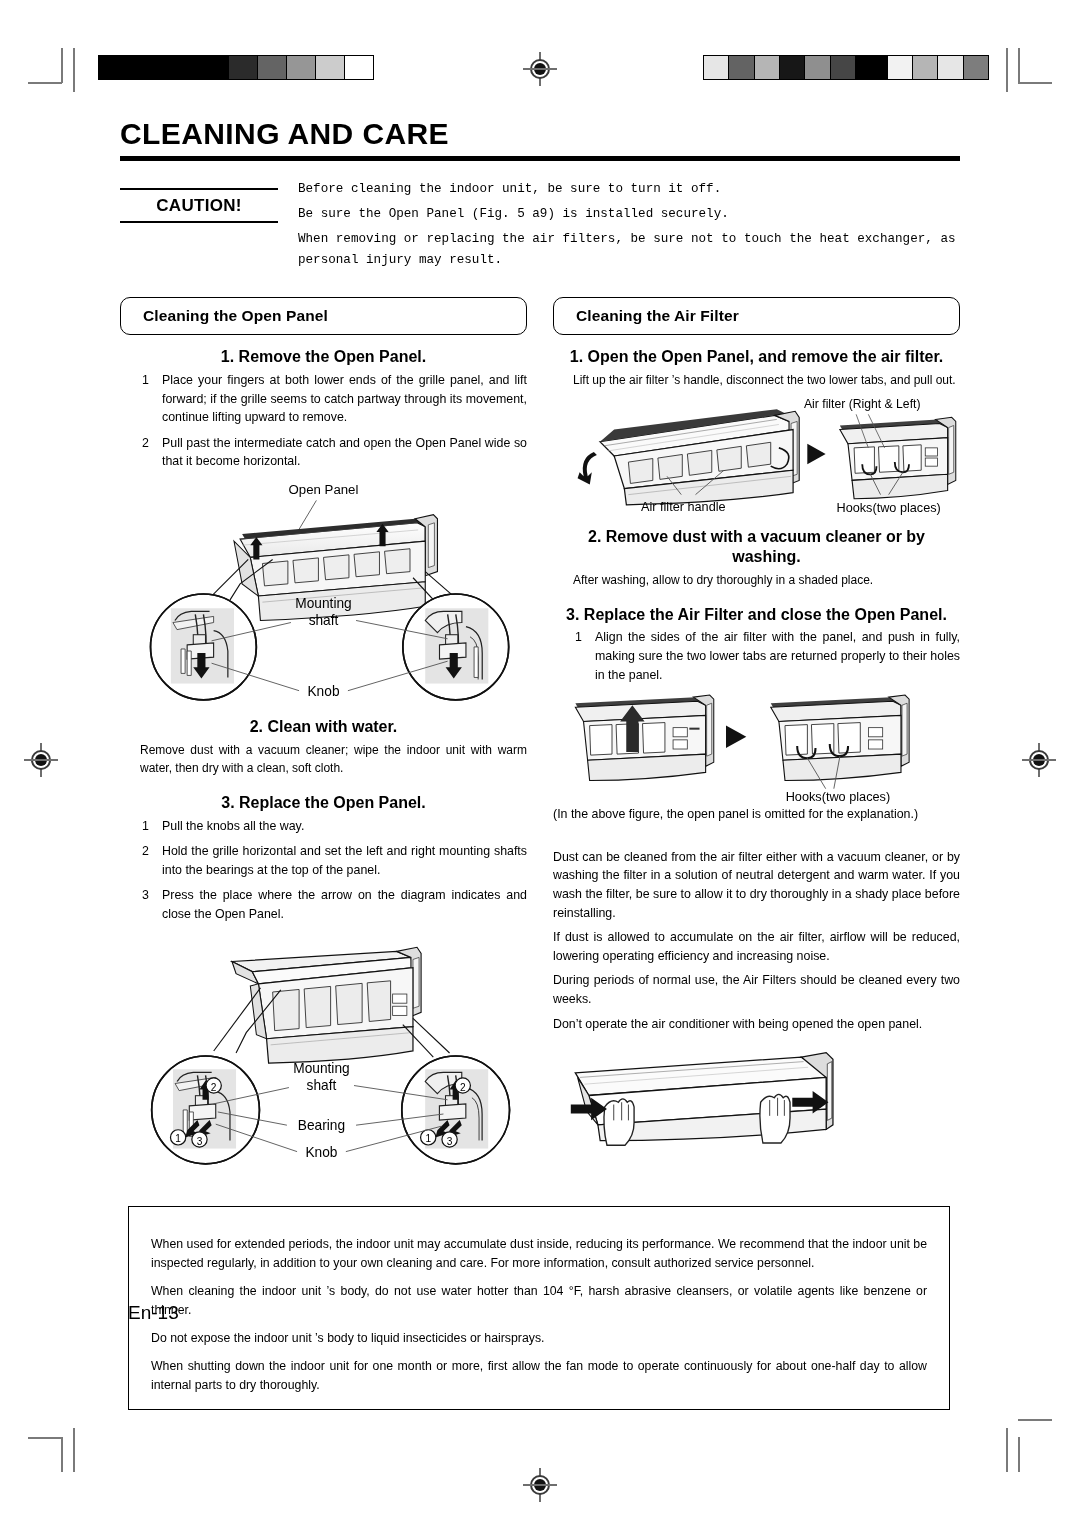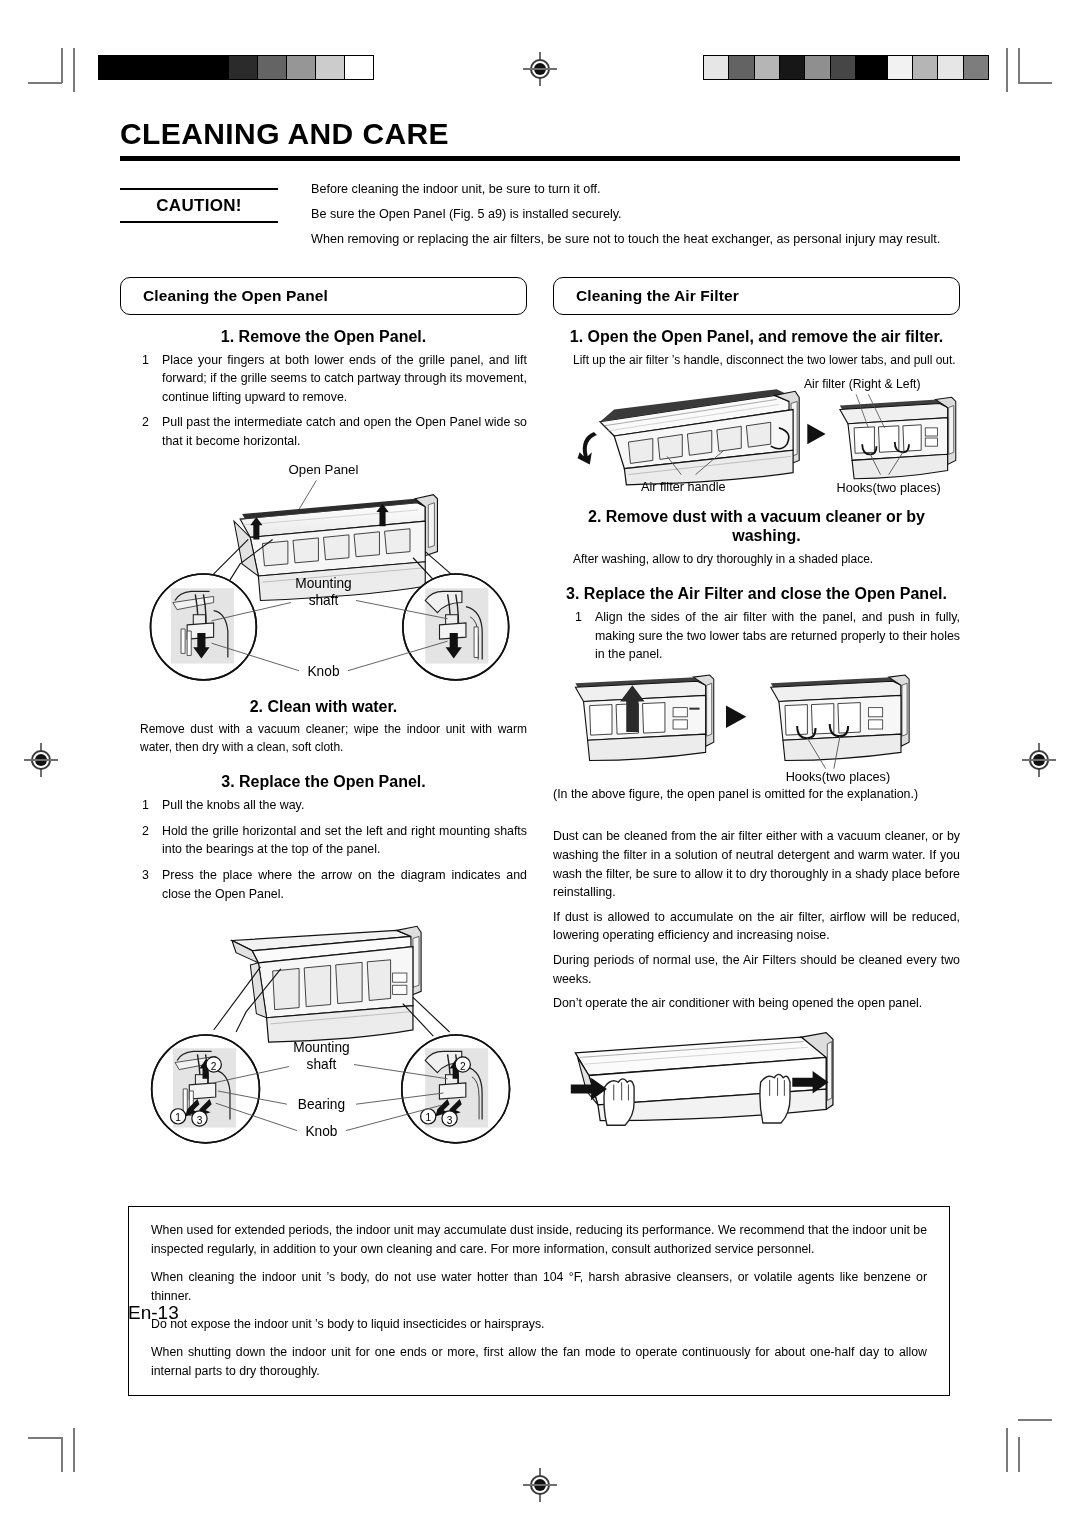--- a/index.html
+++ b/index.html
@@ -36,21 +36,21 @@
 
   
   .caution-row{display:flex;align-items:flex-start;margin-bottom:22px;}
   .caution-badge{
     width:158px;flex:0 0 158px;margin-right:16px;padding:6px 0 5px 0;
     border-top:2px solid #000;border-bottom:2px solid #000;
     text-align:center;font-size:17px;font-weight:bold;letter-spacing:0.3px;
     margin-top:9px;
   }
   .caution-text{flex:1;font-size:12.6px;line-height:1.62;}
-  .caution-text p{margin:0 0 5px 17px;}
+  .caution-text p{margin:0 0 5px 4px;font-family:Liberation Mono, monospace;}
 
   
   .cols{display:flex;gap:26px;}
   .col{width:407px;flex:0 0 407px;}
 
   .sect-head{
     border:1.3px solid #000;border-radius:10px;
     padding:9px 0 9px 22px;font-size:15.5px;font-weight:bold;
     margin-bottom:12px;letter-spacing:0.1px;
   }
@@ -71,21 +71,21 @@
 
   .gap-s{height:10px;}
   .gap-m{height:18px;}
 
   
   figure{margin:0;padding:0;}
 
   
   .notice{
     position:absolute;left:128px;top:1206px;width:822px;
-    border:1.3px solid #000;padding:14px 22px 14px 22px;box-sizing:border-box;
+    border:1.3px solid #000;padding:28px 22px 14px 22px;box-sizing:border-box;
   }
   .notice p{margin:0 0 9px 0;font-size:12.3px;line-height:1.55;text-align:justify;}
   .notice p:last-child{margin-bottom:0;}
 
   .pagenum{position:absolute;left:128px;top:1302px;font-size:19px;}
 
   svg{display:block;}
   .fig-svg text{font-family:"Liberation Sans","DejaVu Sans",sans-serif;}
 </style>
 </head>
@@ -554,18 +554,18 @@
         </figure>
 
       </div>
     </div>
   </div>
 
   <div class="notice">
     <p>When used for extended periods, the indoor unit may accumulate dust inside, reducing its performance. We recommend that the indoor unit be inspected regularly, in addition to your own cleaning and care. For more information, consult authorized service personnel.</p>
     <p>When cleaning the indoor unit    ’s body, do not use water hotter than 104    °F, harsh abrasive cleansers, or volatile agents like benzene or thinner.</p>
     <p>Do not expose the indoor unit    ’s body to liquid insecticides or hairsprays.</p>
-    <p>When shutting down the indoor unit for one ends or more, first allow the fan mode to operate continuously for about one-half day to allow internal parts to dry thoroughly.</p>
+    <p>When shutting down the indoor unit for one month or more, first allow the fan mode to operate continuously for about one-half day to allow internal parts to dry thoroughly.</p>
   </div>
 
   <div class="pagenum">En-13</div>
 
 </div>
 
 </body></html>

